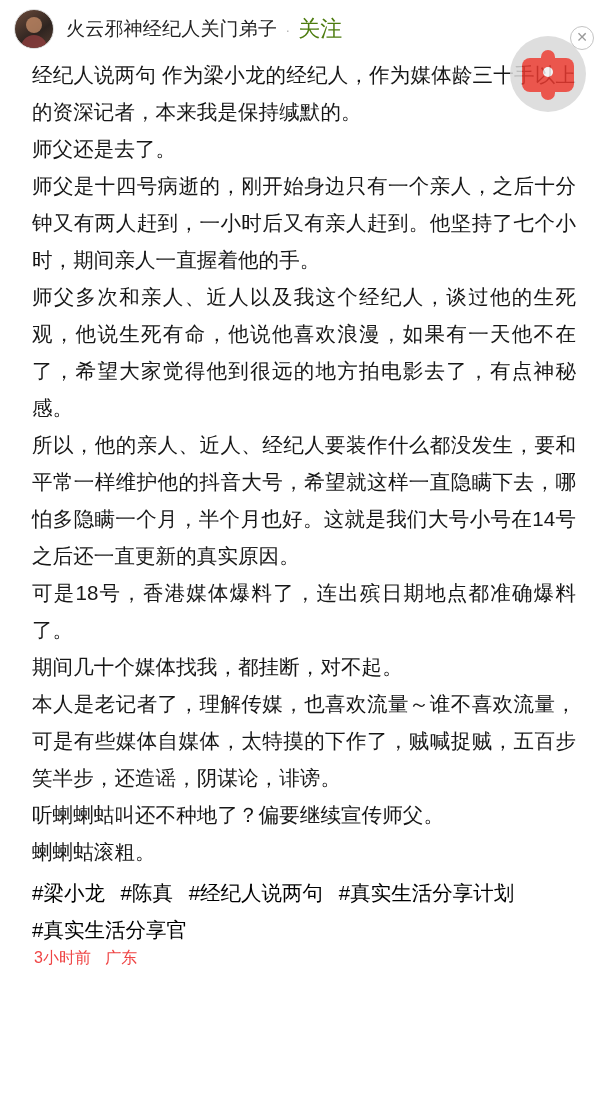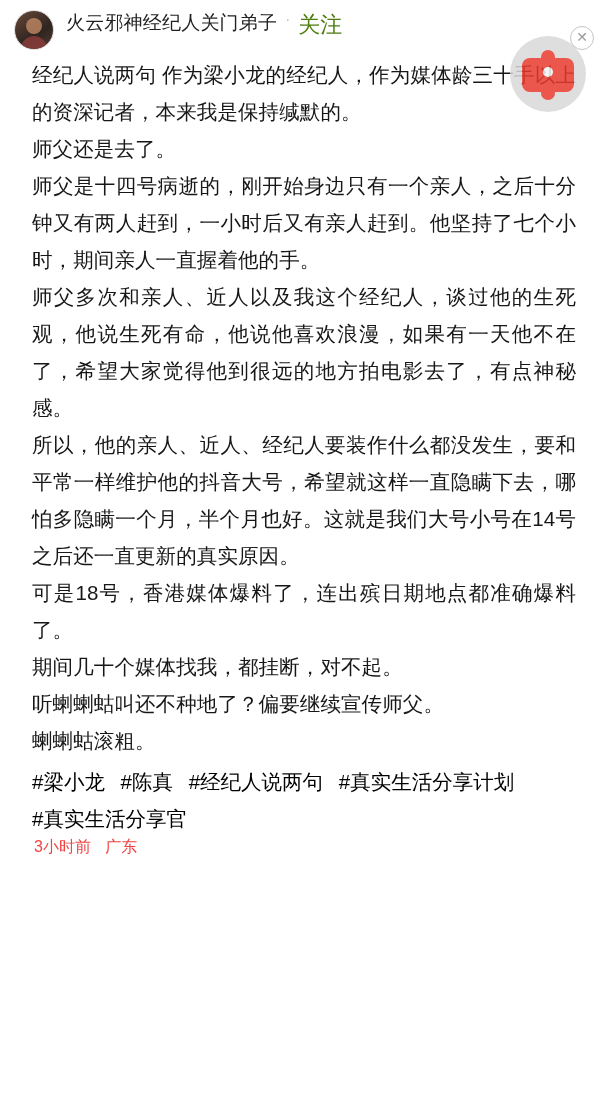--- a/index.html
+++ b/index.html
@@ -18,20 +18,21 @@
   .post {
     width: 608px;
     height: 1105px;
     box-sizing: border-box;
     position: relative;
     background: #fff;
   }
   
   .header {
     display: flex;
+    align-items: center;
     padding: 10px 14px 8px 14px;
     position: relative;
     height: 56px;
     box-sizing: border-box;
   }
   .avatar {
     width: 38px;
     height: 38px;
     border-radius: 50%;
     background: linear-gradient(145deg, #6b4a3a 0%, #2e2420 60%, #543c30 100%);
@@ -197,20 +198,21 @@
   </div>
 
   <div class="content">
     <p class="para">经纪人说两句 作为梁小龙的经纪人，作为媒体龄三十手以上的资深记者，本来我是保持缄默的。</p>
     <p class="para">师父还是去了。</p>
     <p class="para">师父是十四号病逝的，刚开始身边只有一个亲人，之后十分钟又有两人赶到，一小时后又有亲人赶到。他坚持了七个小时，期间亲人一直握着他的手。</p>
     <p class="para">师父多次和亲人、近人以及我这个经纪人，谈过他的生死观，他说生死有命，他说他喜欢浪漫，如果有一天他不在了，希望大家觉得他到很远的地方拍电影去了，有点神秘感。</p>
     <p class="para">所以，他的亲人、近人、经纪人要装作什么都没发生，要和平常一样维护他的抖音大号，希望就这样一直隐瞒下去，哪怕多隐瞒一个月，半个月也好。这就是我们大号小号在14号之后还一直更新的真实原因。</p>
     <p class="para">可是18号，香港媒体爆料了，连出殡日期地点都准确爆料了。</p>
     <p class="para">期间几十个媒体找我，都挂断，对不起。</p>
+    <p class="para">本人是老记者了，理解传媒，也喜欢流量～谁不喜欢流量，可是有些媒体自媒体，太特摸的下作了，贼喊捉贼，五百步笑半步，还造谣，阴谋论，诽谤。</p>
     <p class="para">听蝲蝲蛄叫还不种地了？偏要继续宣传师父。</p>
     <p class="para">蝲蝲蛄滚粗。</p>
 
     <div class="tags">
       <span class="tag">#梁小龙</span>
       <span class="tag">#陈真</span>
       <span class="tag">#经纪人说两句</span>
       <span class="tag">#真实生活分享计划</span>
       <span class="tag">#真实生活分享官</span>
     </div>

